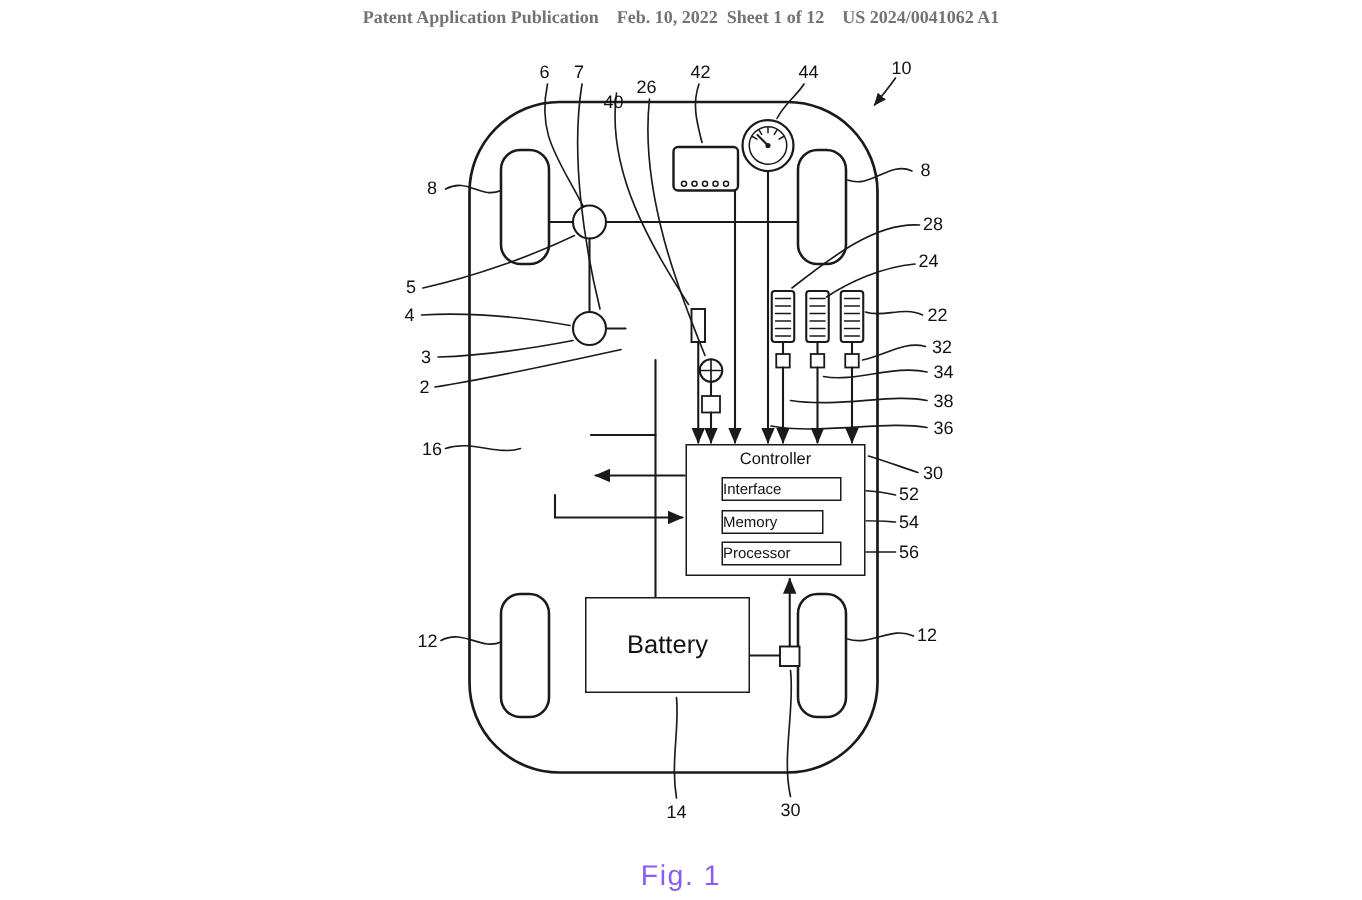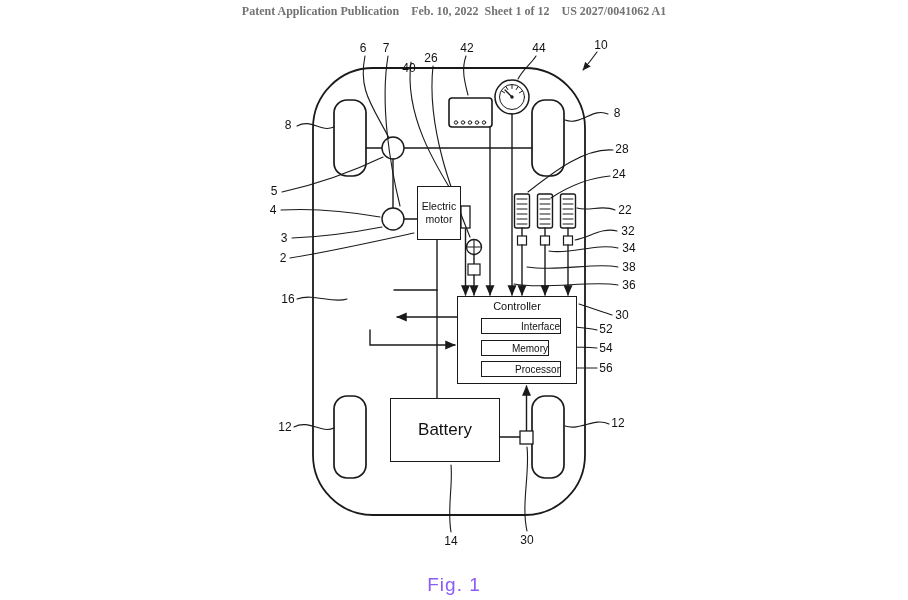--- a/index.html
+++ b/index.html
@@ -7,34 +7,34 @@
         font-family:"Liberation Sans",sans-serif;color:#111;}
   .hdr{position:absolute;top:4px;left:0;width:100%;display:flex;justify-content:center;gap:12px;
        font-family:"Liberation Serif",serif;font-weight:bold;font-size:12px;color:#737373;}
   .hdr span{white-space:pre;}
   svg.fig{position:absolute;left:0;top:0;}
   .node{position:absolute;box-sizing:border-box;border:1.5px solid #1a1a1a;background:#fff;
         display:flex;align-items:center;justify-content:center;text-align:center;
         font-size:10.5px;line-height:1.2;color:#111;}
   .node.toplabel{align-items:flex-start;padding-top:3px;}
   .subnode{position:absolute;box-sizing:border-box;border:1.2px solid #1a1a1a;background:#fff;
-        display:flex;align-items:center;justify-content:flex-end;font-size:10px;color:#111;}
+        display:flex;align-items:center;justify-content:flex-start;font-size:10px;color:#111;}
   .num{position:absolute;transform:translate(-50%,-50%);font-size:12px;color:#111;}
   .caption{position:absolute;left:0;top:574px;width:100%;text-align:center;
            font-size:19px;letter-spacing:1px;color:#8b5cf6;}
 </style>
 </head>
 <body>
 
 <div class="page">
 
   <div class="hdr">
     <span>Patent Application Publication</span>
     <span>Feb. 10, 2022  Sheet 1 of 12</span>
-    <span>US 2027/0041062 A1</span>
+    <span>US 2024/0041062 A1</span>
   </div>
 
   <svg class="fig" width="908" height="600" viewBox="0 0 908 600" fill="none" stroke="#1a1a1a" stroke-width="1.4" stroke-linecap="round">
     <defs>
       <marker id="arr" viewBox="0 0 7 6" markerWidth="7.5" markerHeight="7" refX="6.5" refY="3" orient="auto">
         <path d="M0,0 L7,3 L0,6 z" fill="#1a1a1a" stroke="none"></path>
       </marker>
     </defs>
 
     <rect x="313" y="68" width="272" height="447" rx="60" stroke-width="1.8"></rect>
@@ -145,23 +145,20 @@
       <path d="M609,424 C594,417 581,431 565,426"></path>
       <path d="M282,192 C318,184 356,170 383,157"></path>
       <path d="M281,210 C316,208 352,212 380,217"></path>
       <path d="M292,238 C322,237 356,232 382,227"></path>
       <path d="M290,258 C328,252 382,240 414,233"></path>
       <path d="M451,532 C447,508 453,486 451,465"></path>
       <path d="M527,531 C521,505 530,472 527,447"></path>
     </g>
   </svg>
 
-  <div class="node" style="left:417px;top:186px;width:44px;height:54px;">
-    <span>Electric motor</span>
-  </div>
   <div class="node" style="left:390px;top:398px;width:110px;height:64px;font-size:17px;">
     <span>Battery</span>
   </div>
   <div class="node toplabel" style="left:457px;top:296px;width:120px;height:88px;font-size:11px;">
     <span>Controller</span>
   </div>
   <div class="subnode" style="left:481px;top:318px;width:80px;height:16px;">
     <span>Interface</span>
   </div>
   <div class="subnode" style="left:481px;top:340px;width:68px;height:16px;">

